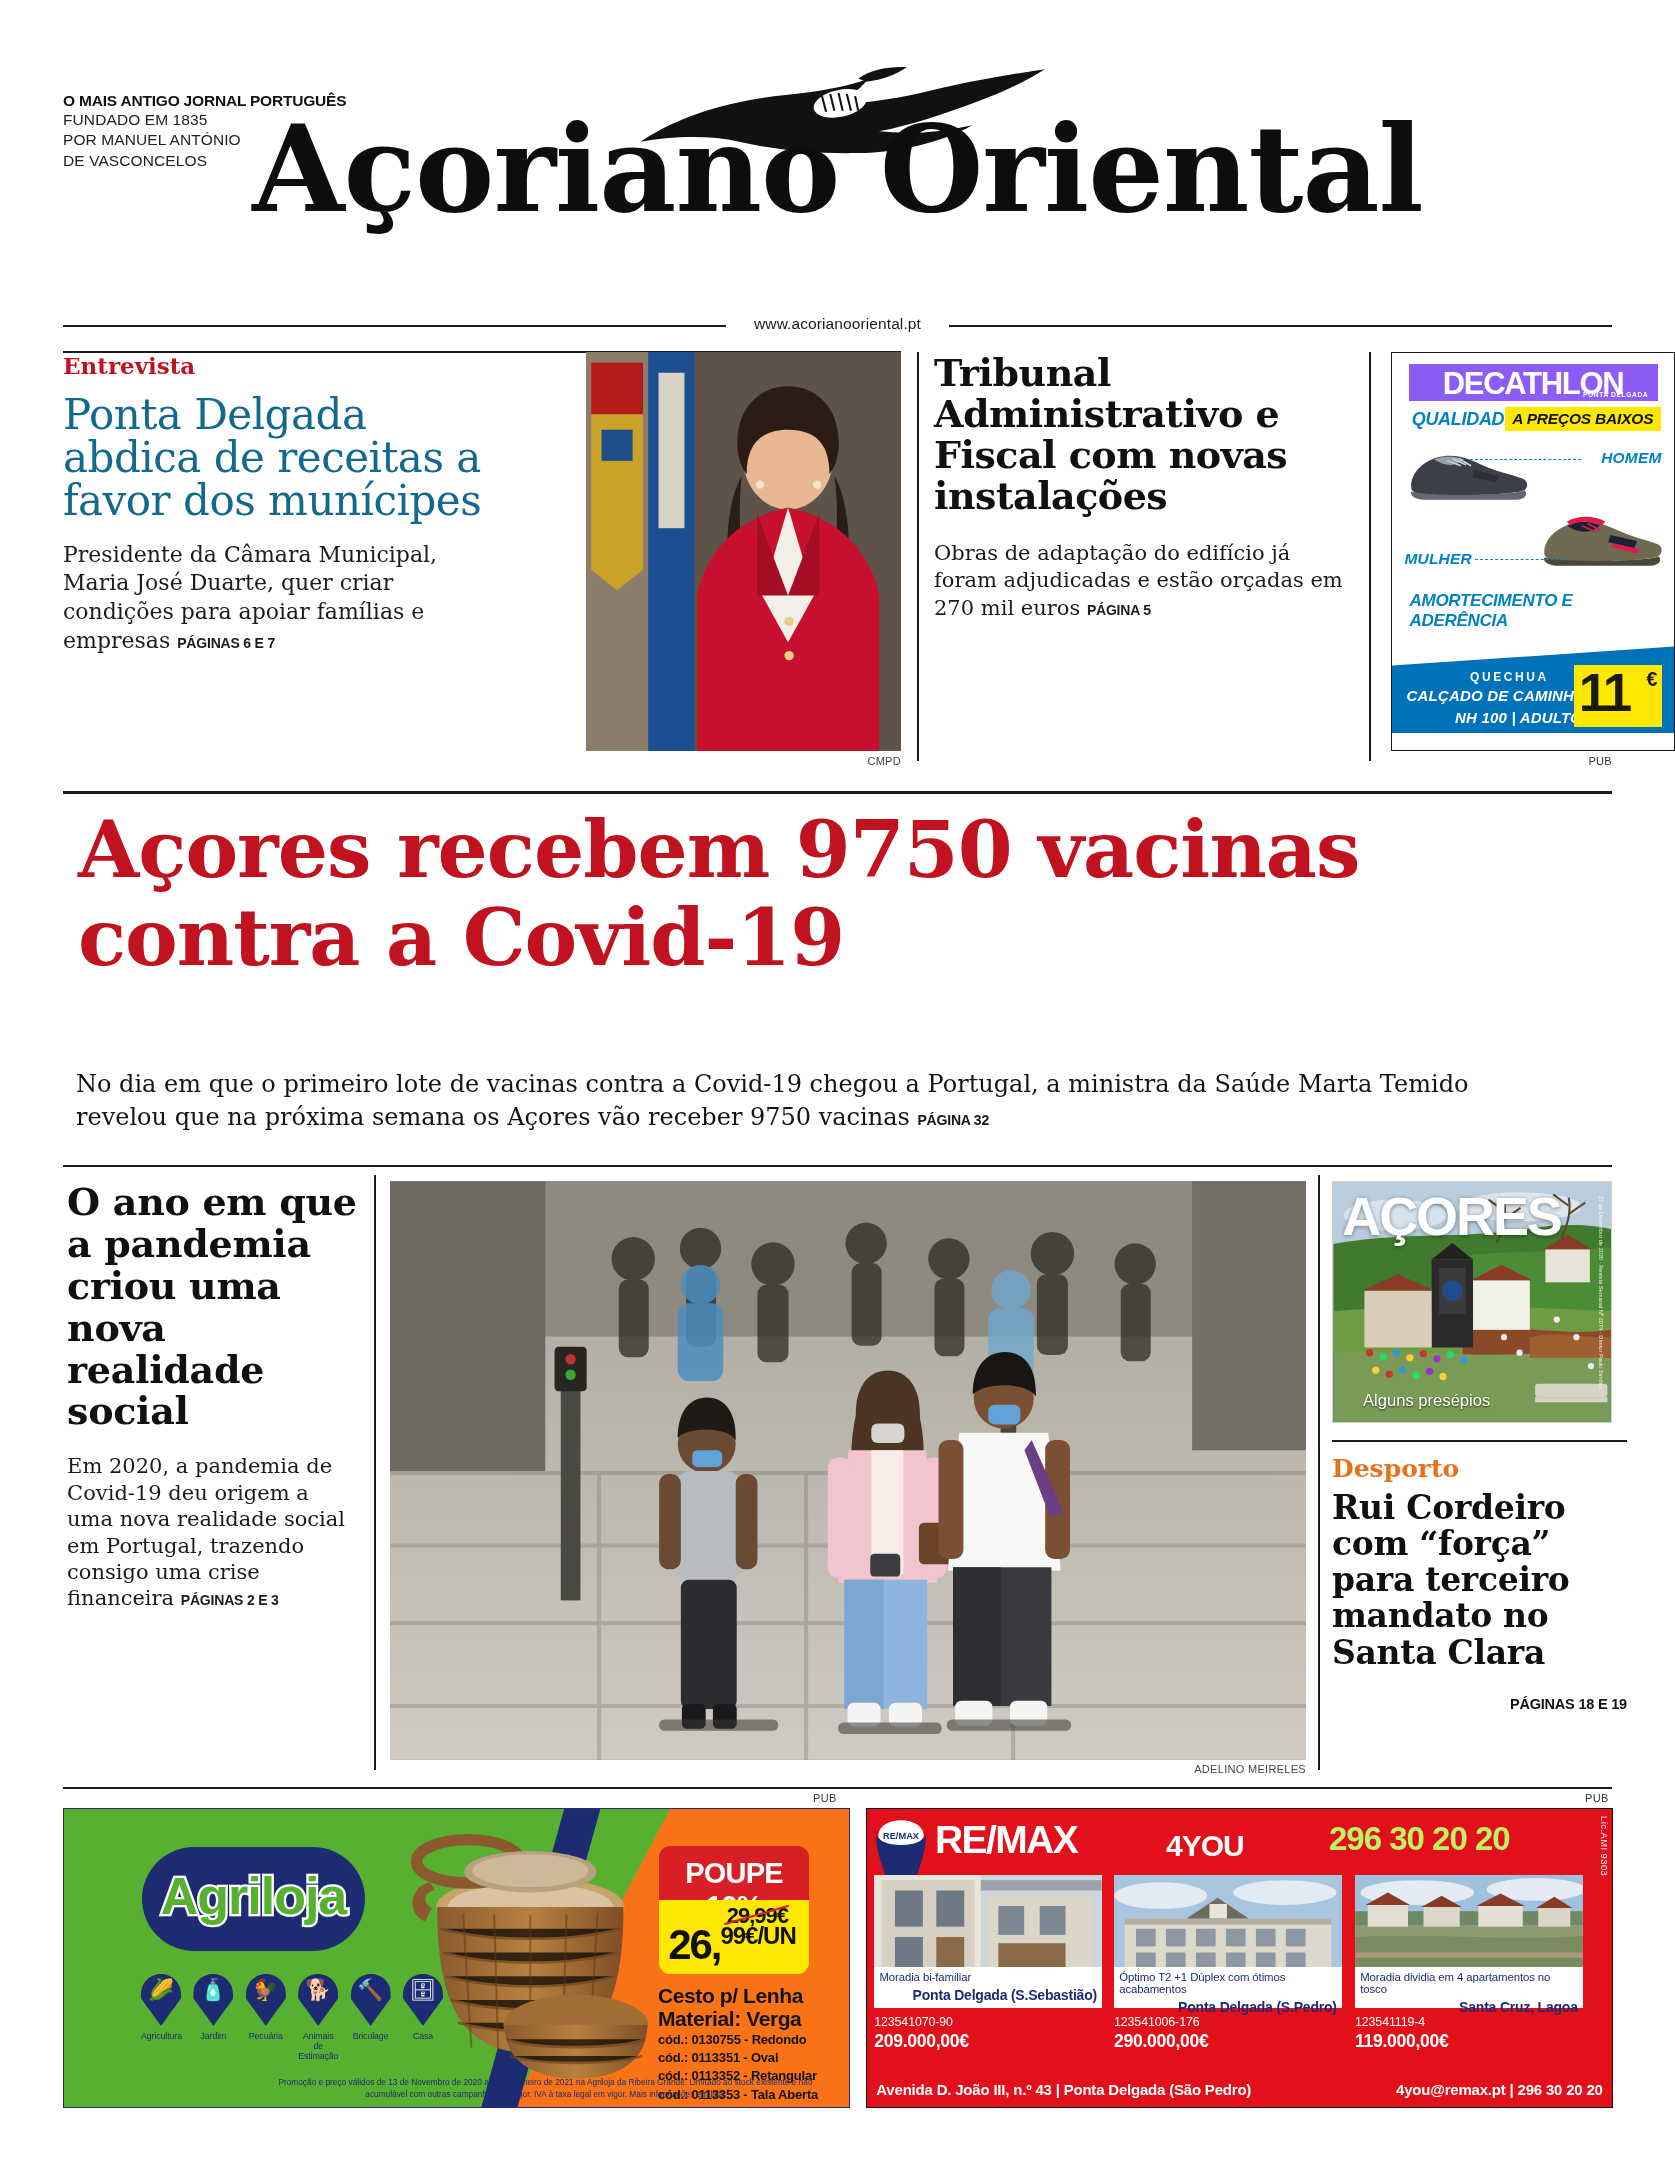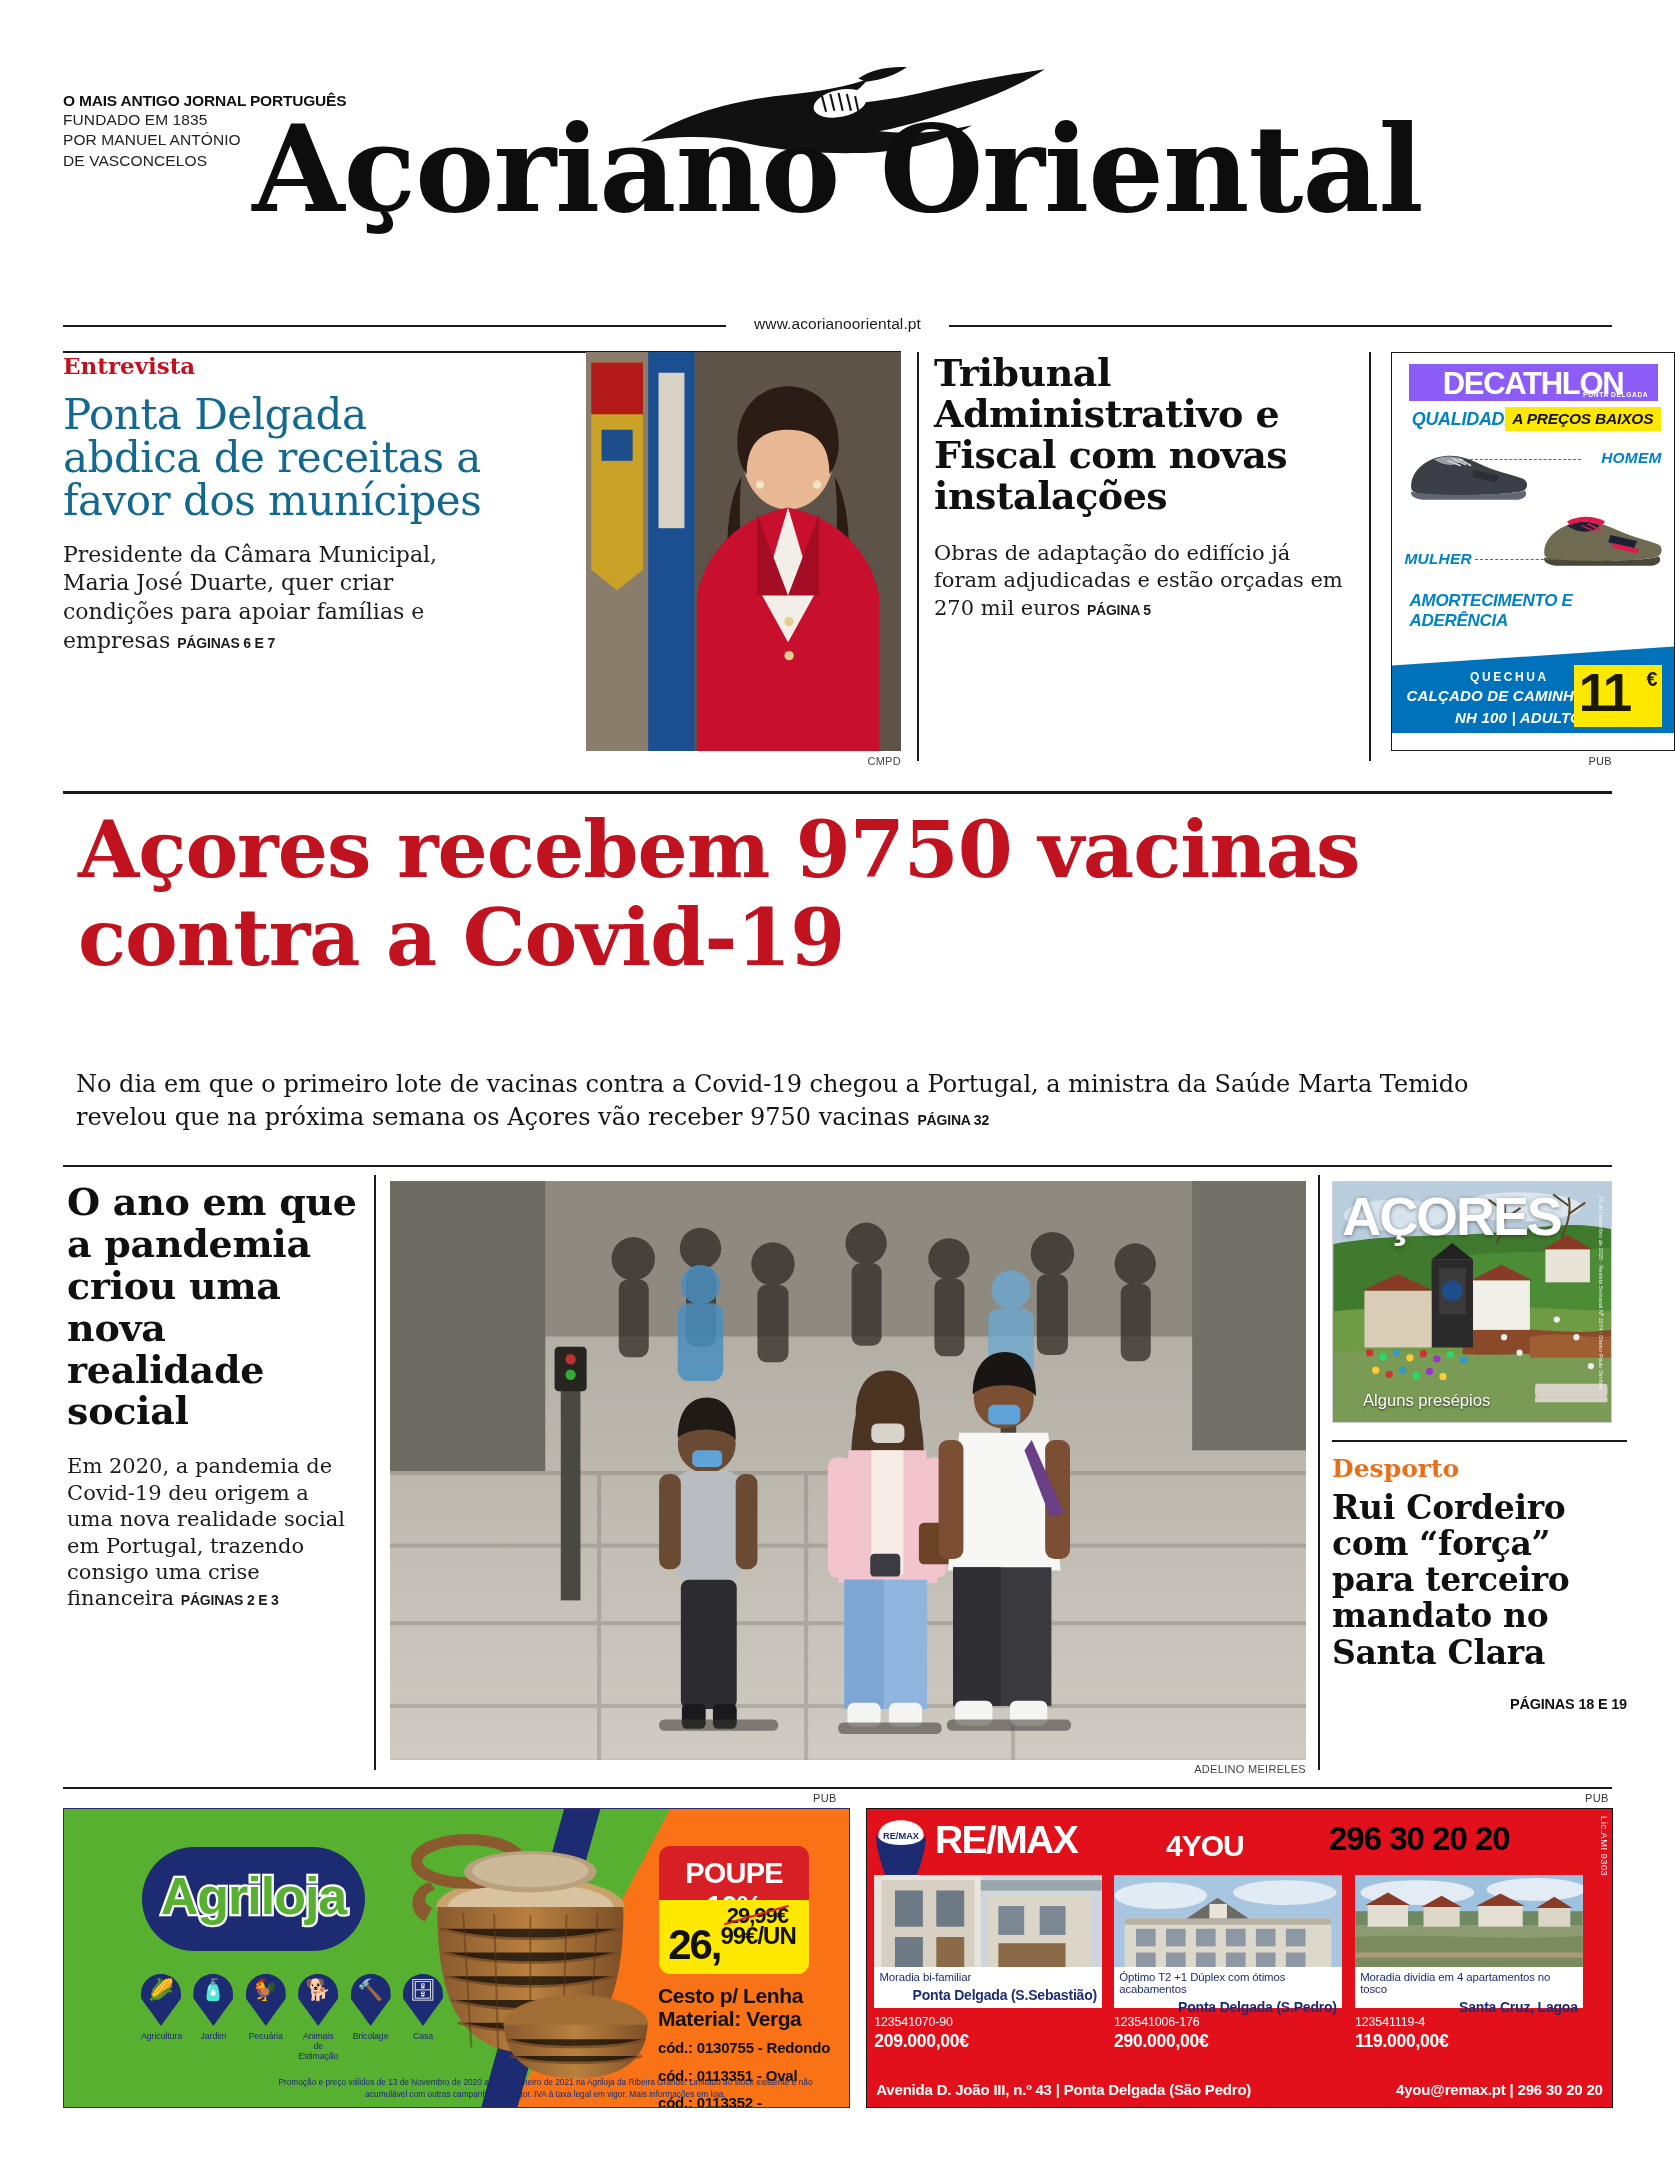--- a/index.html
+++ b/index.html
@@ -139,28 +139,28 @@
   .agri-tag { position:absolute; left:595px; top:37px; width:150px; border-radius:11.4px; overflow:hidden; }
   .agri-tag-top { background:#d91f26; height:54px; position:relative; }
   .agri-tag-top span { position:absolute; left:0; top:11.4px; width:150px; text-align:center; color:#fff; font-size:29px; font-weight:800; letter-spacing:-0.8px;}
   .agri-tag-bot { background:#ffe800; height:74px; position:relative; }
   .old-p { position:absolute; right:21px; top:3.1px; font-size:22px; font-weight:800; color:#111; letter-spacing:-1px;}
   .old-strike { position:absolute; right:18.6px; top:13.5px; width:67px; height:2.1px; background:#d91f26; transform:rotate(-16deg);}
   .new-p { position:absolute; left:9.3px; top:21px; font-size:42px; font-weight:800; color:#111; letter-spacing:-2.1px;}
   .new-p sup { font-size:24px; letter-spacing:-1px; }
   .agri-prod { position:absolute; left:594px; top:175px; width:181px; }
   .agri-prod-t { font-size:21px; font-weight:800; color:#111; line-height:1.10; letter-spacing:-0.4px;}
-  .agri-prod-c { font-size:15px; font-weight:600; color:#111; line-height:1.24; margin-top:9px; letter-spacing:-0.2px;}
+  .agri-prod-c { font-size:13px; font-weight:600; color:#111; line-height:1.24; margin-top:2px; letter-spacing:-0.2px;}
   .agri-fine { position:absolute; left:207px; bottom:7.2px; width:549px; text-align:center; font-size:8.3px; color:#1d2c72; line-height:1.45;margin-top:48px; }
 
   .remax { position:absolute; left:866px; top:1808px; width:747px; height:300px; border:1px solid #111; background:#e2101a; overflow:hidden; }
   .rmx-logo { position:absolute; left:7.2px; top:4.1px; width:54px; height:101px; }
   .rmx-brand { position:absolute; left:68px; top:9.3px; color:#fff; font-size:39px; font-weight:800; letter-spacing:-1.6px;}
   .rmx-4you { position:absolute; left:299px; top:19.7px; color:#fff; font-size:30px; font-weight:800; letter-spacing:-1px;}
-  .rmx-phone { position:absolute; left:462px; top:11.4px; color:#000000; font-size:33px; font-weight:800; letter-spacing:-1px;}
+  .rmx-phone { position:absolute; left:462px; top:11.4px; color:#bef264; font-size:33px; font-weight:800; letter-spacing:-1px;}
   .rmx-ami { position:absolute; right:3.1px; top:7.2px; color:#fff; font-size:9.3px; writing-mode:vertical-rl; letter-spacing:0.5px;}
   .rmx-card { position:absolute; top:66px; width:228px; }
   .rmx-img { width:228px; height:92px; overflow:hidden; background:#9fb7cd; }
   .rmx-wtxt { background:#fff; padding:4.1px 5.2px 5.2px 5.2px; height:41px;}
   .rmx-d1 { font-size:11.4px; color:#1d2c72; letter-spacing:-0.1px;}
   .rmx-d2 { font-size:14px; color:#1d2c72; font-weight:800; text-align:right; margin-top:4.1px; letter-spacing:-0.2px;}
   .rmx-ref { color:#fff; font-size:12.4px; margin-top:7.2px; letter-spacing:-0.1px;}
   .rmx-price { color:#fff; font-size:17.6px; font-weight:800; margin-top:2.1px; letter-spacing:-0.3px;}
   .rmx-foot-l { position:absolute; left:9.3px; bottom:9.3px; color:#fff; font-size:15px; font-weight:700; letter-spacing:-0.2px;}
   .rmx-foot-r { position:absolute; right:9.3px; bottom:9.3px; color:#fff; font-size:15px; font-weight:700; letter-spacing:-0.2px;}

